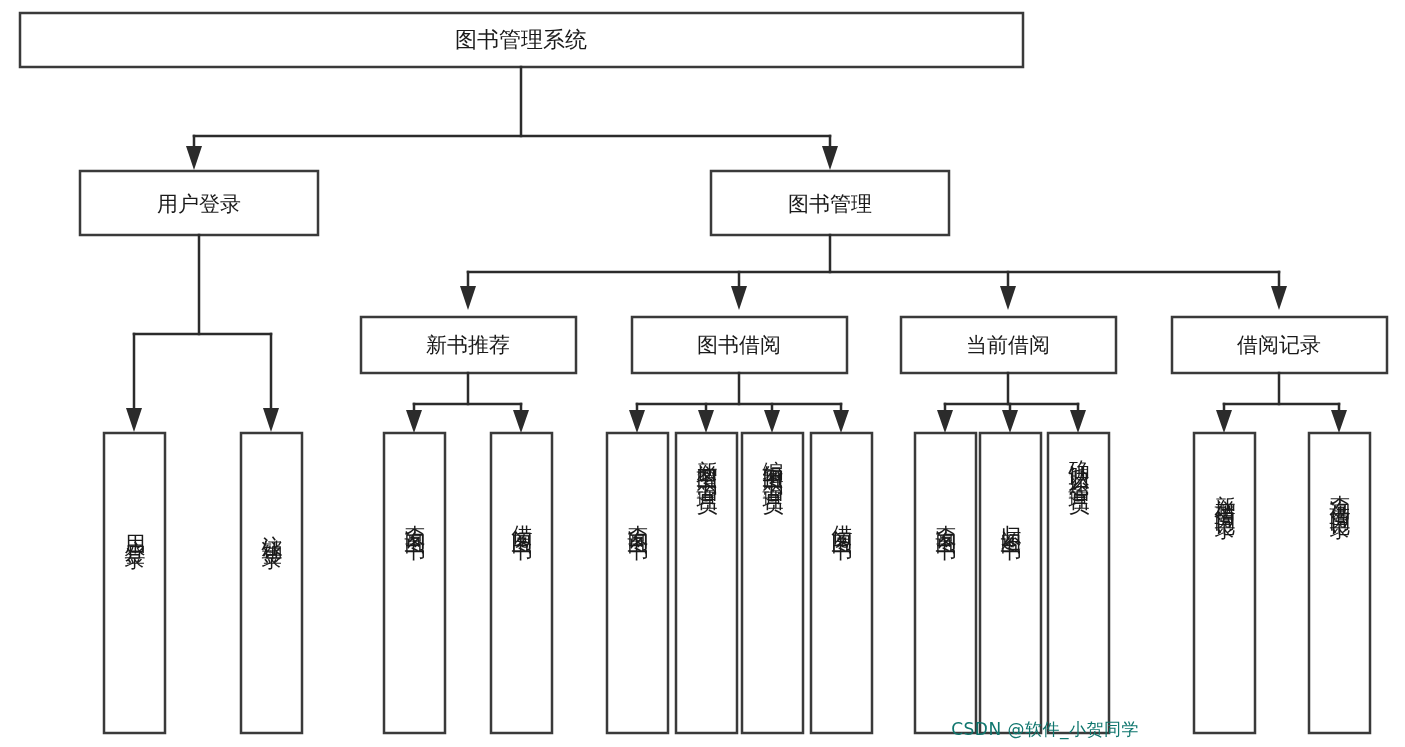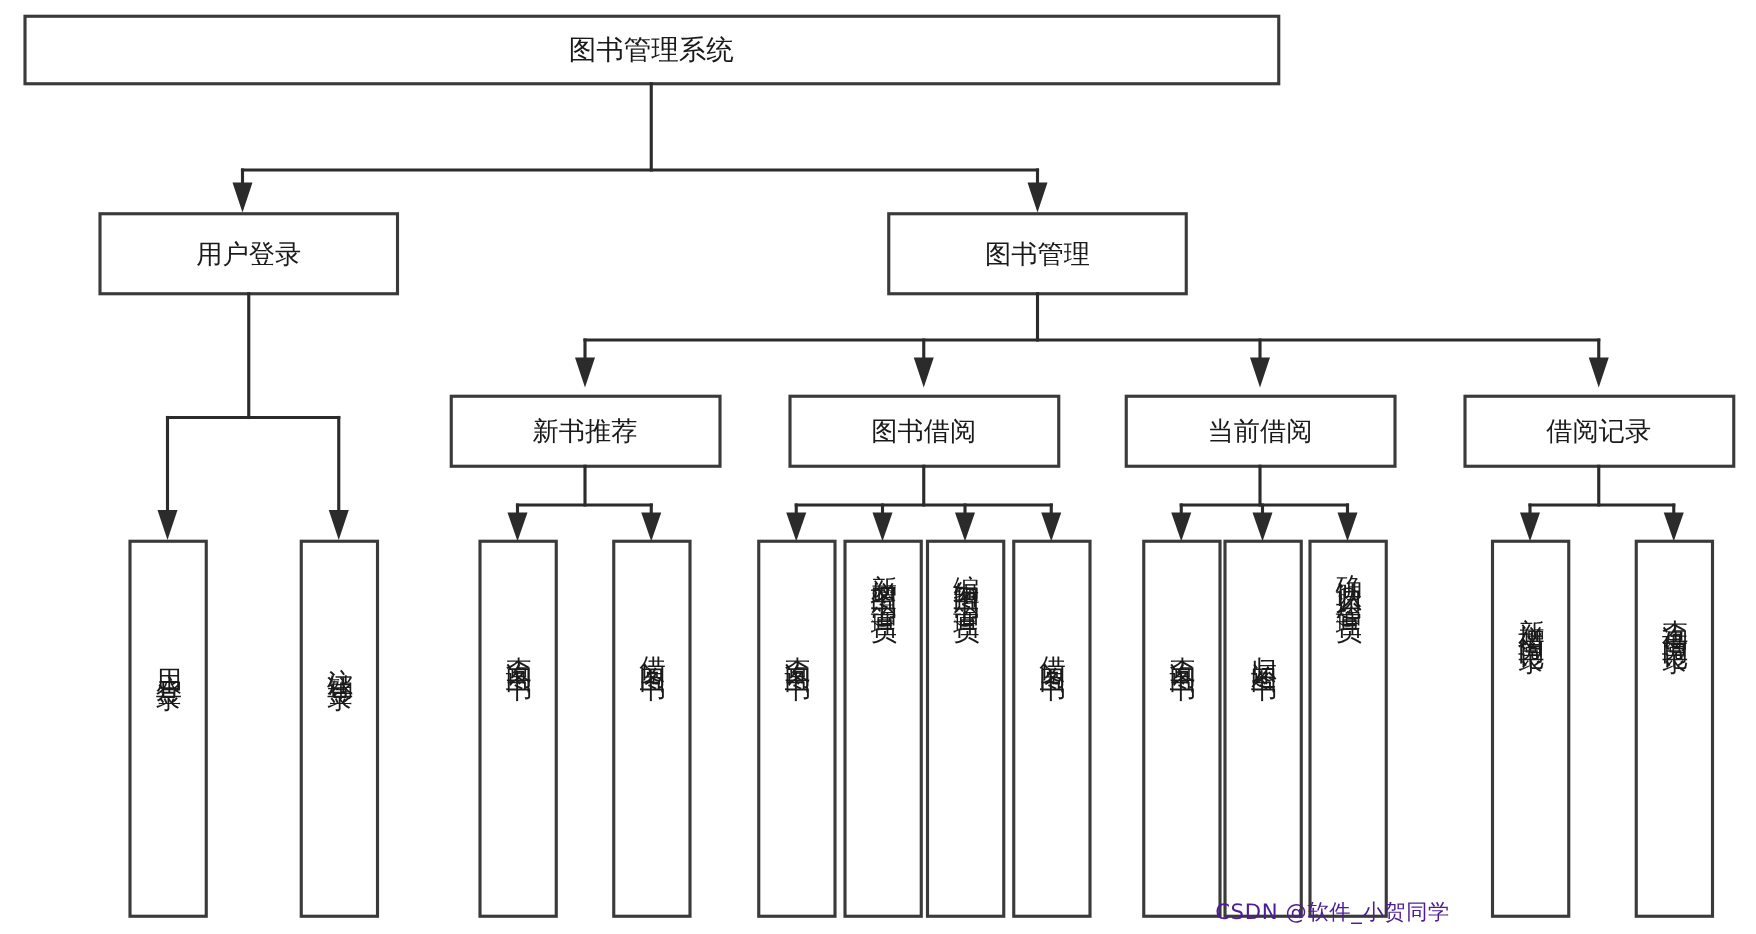--- a/index.html
+++ b/index.html
@@ -11,21 +11,20 @@
     width: 1405px;
     height: 747px;
     font-family: "DejaVu Sans", "Liberation Sans", sans-serif;
     overflow: hidden;
   }
   #diagram-root {
     position: relative;
     width: 1147px;
     height: 747px;
     background: #ffffff;
-    padding-left: 21px;
   }
   svg#flow-svg {
     position: absolute;
     left: 0;
     top: 0;
     width: 1405px;
     height: 747px;
   }
   .node-box {
     fill: #ffffff;
@@ -72,21 +71,21 @@
     letter-spacing: 5px;
     color: #1a1a1a;
     white-space: nowrap;
   }
   .watermark {
     position: absolute;
     right: 8px;
     bottom: 6px;
     font-family: "DejaVu Sans", "Liberation Sans", sans-serif;
     font-size: 17px;
-    color: #4c1d95;
+    color: #0f766e;
     letter-spacing: 0.5px;
     white-space: nowrap;
   }
 </style>
 </head>
 <body>
 
 <div id="diagram-root">
 
   <svg id="flow-svg" viewBox="0 0 1405 747">

